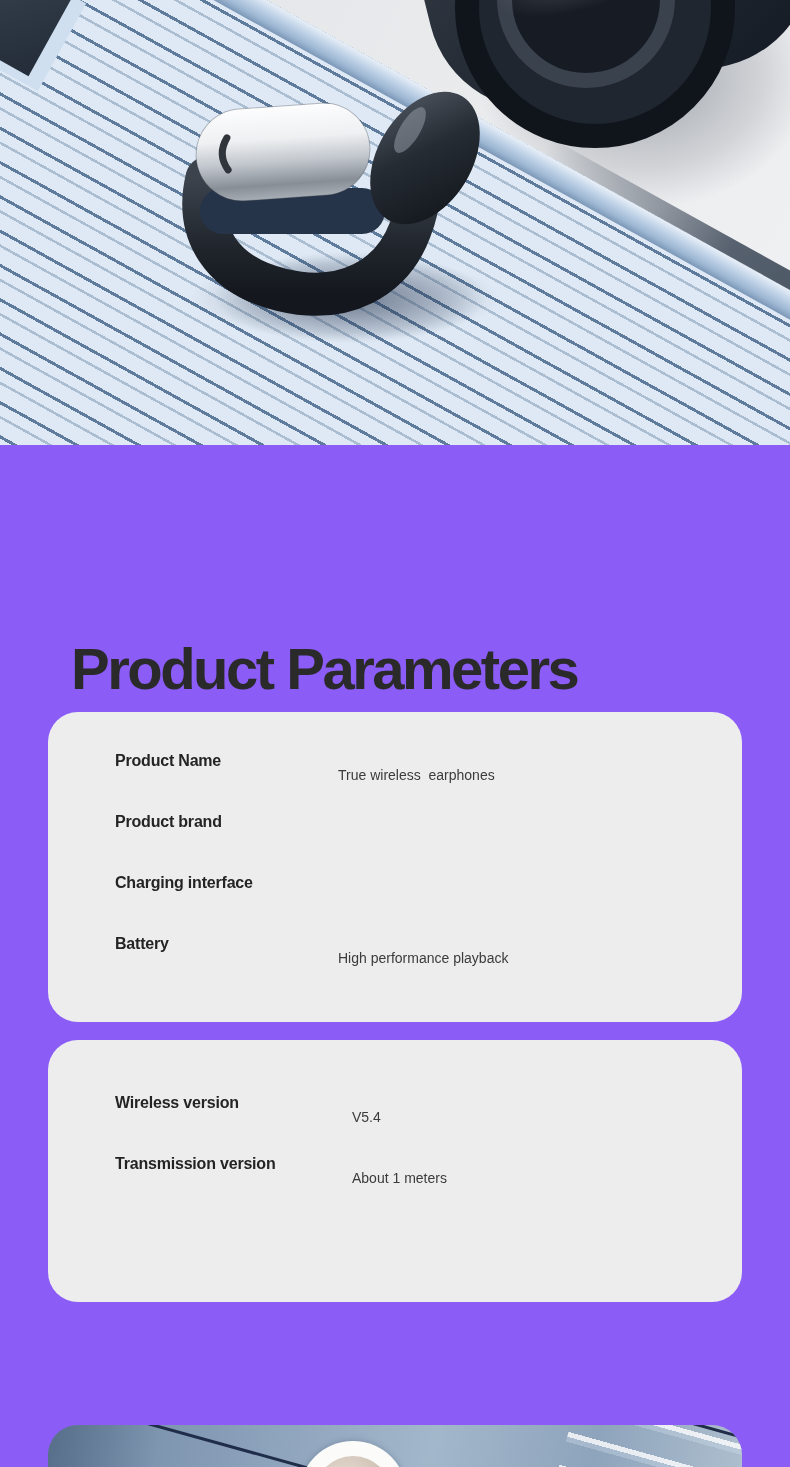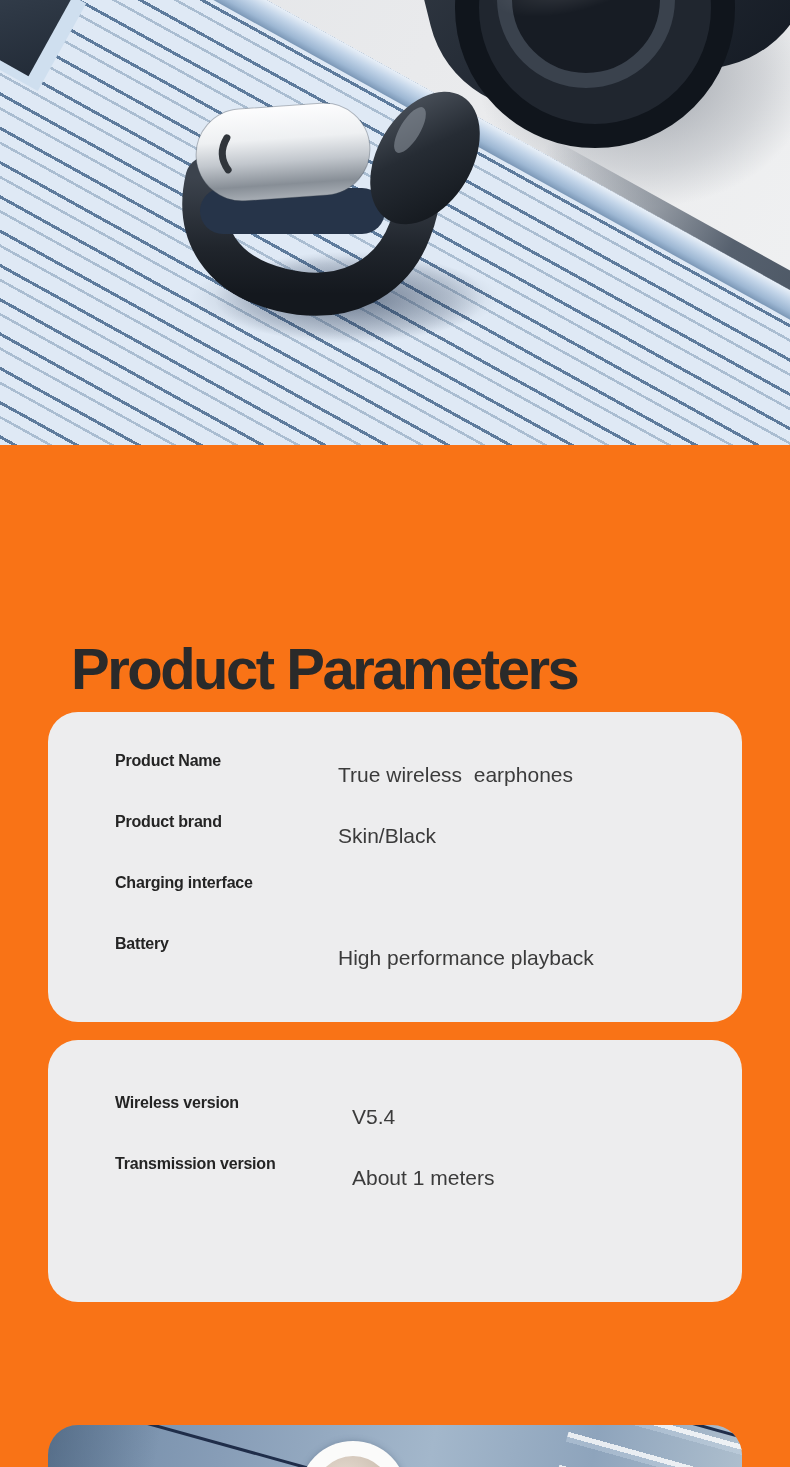--- a/index.html
+++ b/index.html
@@ -1,16 +1,16 @@
 <!DOCTYPE html>
 <html><head>
 <meta charset="utf-8">
 <style>
   html,body{margin:0;padding:0;background:#ffffff;}
-  .page{position:relative;width:790px;height:1467px;overflow:hidden;background:#f97316;
+  .page{position:relative;width:790px;height:1467px;overflow:hidden;background:#8b5cf6;
         font-family:"Liberation Sans",sans-serif;}
 
   
   .hero{position:absolute;left:0;top:0;width:790px;height:445px;overflow:hidden;
         background:linear-gradient(115deg,#e2e4e7 0%,#e9eaec 45%,#f0f1f2 100%);}
   .pod-shadow{position:absolute;left:430px;top:-95px;width:430px;height:340px;
         background:radial-gradient(closest-side,rgba(108,115,126,.6),rgba(138,144,153,.28) 55%,rgba(0,0,0,0) 78%);}
   
   .panel{position:absolute;left:0;top:-148px;width:1100px;height:1100px;
         transform:rotate(29deg);transform-origin:0 0;
@@ -50,21 +50,21 @@
 
   
   .card{position:absolute;left:48px;width:694px;background:#ededee;border-radius:30px;
         box-sizing:border-box;padding-left:67px;}
   .card1{top:712px;height:310px;padding-top:18px;}
   .card2{top:1040px;height:262px;padding-top:32px;}
   .spec-row{display:grid;height:61px;align-items:center;}
   .card1 .spec-row{grid-template-columns:223px 1fr;}
   .card2 .spec-row{grid-template-columns:237px 1fr;}
   .spec-label{font-size:16px;font-weight:700;color:#242424;letter-spacing:-.2px;white-space:pre;}
-  .spec-value{font-size:21px;font-weight:400;color:#3b3b3b;white-space:pre;margin-top:28px;}
+  .spec-value{font-size:14px;font-weight:400;color:#3b3b3b;white-space:pre;margin-top:28px;}
 
   
   .footer-img{position:absolute;left:48px;top:1425px;width:694px;height:70px;
         border-radius:30px 30px 0 0;overflow:hidden;
         background:linear-gradient(100deg,#6f89a5 0%,#879db7 25%,#a3b7cb 55%,#8ea4bc 78%,#aebfce 100%);}
   .f-dark-left{position:absolute;left:0;top:0;width:140px;height:100%;
         background:linear-gradient(100deg,rgba(66,88,114,.55),rgba(66,88,114,0) 75%);}
   .f-line1{position:absolute;left:96px;top:-4px;width:430px;height:3px;background:#1f2d49;
         transform:rotate(15.5deg);transform-origin:0 0;}
   .f-line2{position:absolute;left:634px;top:-6px;width:300px;height:3px;background:#1f2d49;
@@ -131,21 +131,20 @@
 
   <h1 class="sec-title">Product Parameters</h1>
 
   <section class="card card1">
     <div class="spec-row">
       <div class="spec-label">Product Name</div>
       <div class="spec-value">True wireless  earphones</div>
     </div>
     <div class="spec-row">
       <div class="spec-label">Product brand</div>
-      <div class="spec-value">Skin/Black</div>
     </div>
     <div class="spec-row">
       <div class="spec-label">Charging interface</div>
     </div>
     <div class="spec-row">
       <div class="spec-label">Battery</div>
       <div class="spec-value">High performance playback</div>
     </div>
   </section>
 

